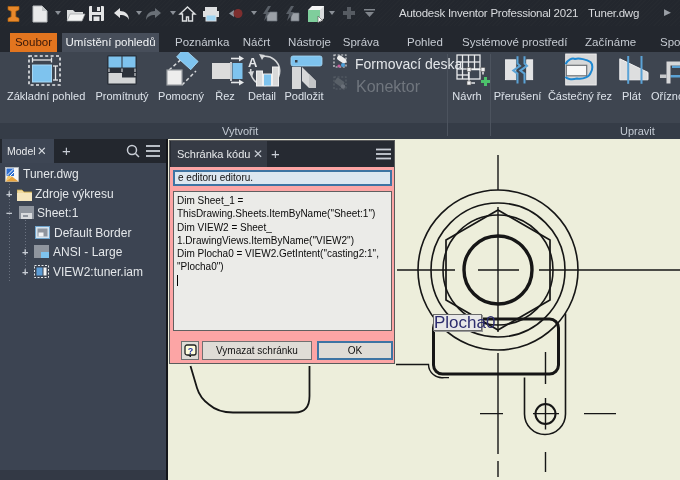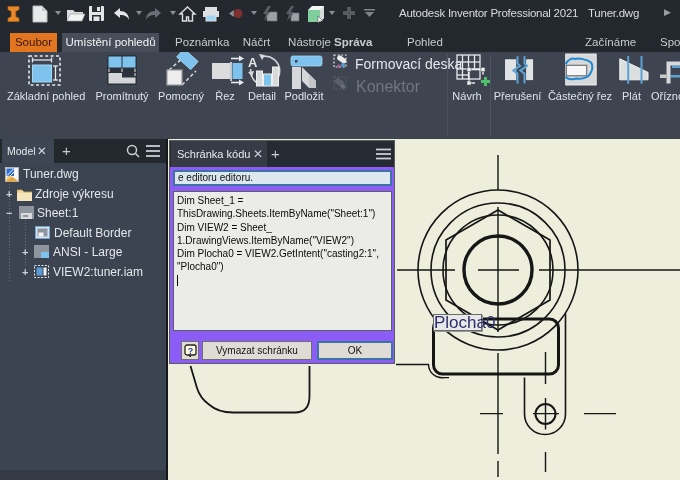--- a/index.html
+++ b/index.html
@@ -22,21 +22,21 @@
 #lpanel{left:0;top:139px;width:168px;height:341px;background:#3C4452;border-right:2px solid #14161A;box-sizing:border-box;}
 #lptabs{position:absolute;left:0;top:0;width:100%;height:24px;background:#23272E;}
 #modeltab{position:absolute;left:2px;top:0;width:52px;height:24px;background:#3E4654;color:#E8EAEC;font-size:10.5px;line-height:24px;padding-left:5px;box-sizing:border-box;}
 .trow{position:absolute;left:0;width:168px;height:19px;color:#E4E7EA;font-size:12px;line-height:19px;white-space:nowrap;}
 .texp{position:absolute;color:#C9CED6;font-size:11px;font-weight:bold;line-height:19px;}
 
 #canvas{left:168px;top:139px;width:512px;height:341px;background:#EDEEDB;overflow:hidden;}
 #draw{position:absolute;left:-168px;top:-139px;}
 #tooltip{position:absolute;left:433px;top:314px;width:47px;height:15px;background:#E8E8E8;border:1px solid #6A6A6A;box-shadow:1px 1px 0 #999;color:#2C2C6E;font-size:17px;line-height:15px;text-align:center;}
 
-#cpanel{left:169px;top:140px;width:226px;height:224px;background:#8b5cf6;border:1px solid #5A5B5C;box-sizing:border-box;}
+#cpanel{left:169px;top:140px;width:226px;height:224px;background:#fca5a5;border:1px solid #5A5B5C;box-sizing:border-box;}
 #ctabs{position:absolute;left:0;top:0;width:100%;height:26px;background:#262A32;}
 #ctab{position:absolute;left:1px;top:0;width:96px;height:26px;background:#363B45;color:#E8EAEC;font-size:11px;line-height:26px;padding-left:6px;box-sizing:border-box;}
 #cfield{position:absolute;left:3px;top:29px;width:219px;height:16px;background:#DDE7F0;border:2px solid #3E74A3;box-sizing:border-box;color:#111;font-size:10px;line-height:12px;padding-left:3px;}
 #ccode{position:absolute;left:3px;top:50px;width:219px;height:140px;background:#EBEBE8;border:1px solid #606060;box-sizing:border-box;color:#0A0A0A;font-size:10px;line-height:13.3px;padding:2px 0 0 3px;white-space:pre;}
 .cbtn{position:absolute;top:200px;height:19px;background:#DFDcd6;border:1px solid #707070;box-sizing:border-box;font-size:10px;color:#111;text-align:center;line-height:17px;}
 </style></head>
 <body>
 
 <div id="titlebar" class="abs">
   <svg class="qico" style="left:6px;" width="340" height="18" viewBox="0 0 340 18">
@@ -119,27 +119,32 @@
   <div class="abs ttl" style="left:588px;">Tuner.dwg</div>
   <div class="abs" style="left:664px;top:7px;color:#9BA0A7;font-size:9px;">▶</div>
 </div>
 
 <div id="tabrow" class="abs">
   <div class="tab" style="left:10px;width:47px;background:#E2751F;color:#38180A;">Soubor</div>
   <div class="tab" style="left:62px;width:97px;background:#474E5A;color:#F2F4F6;">Umístění pohledů</div>
   <div class="tab" style="left:175px;width:50px;">Poznámka</div>
   <div class="tab" style="left:240px;width:33px;">Náčrt</div>
   <div class="tab" style="left:287px;width:45px;">Nástroje</div>
-  <div class="tab" style="left:334px;width:38px;font-weight:bold;">Správa</div>
+  <div class="tab" style="left:342px;width:38px;">Správa</div>
   <div class="tab" style="left:407px;width:35px;">Pohled</div>
+  <div class="tab" style="left:462px;width:97px;">Systémové prostředí</div>
   <div class="tab" style="left:585px;width:46px;">Začínáme</div>
   <div class="tab" style="left:660px;width:40px;text-align:left;">Spolu</div>
 </div>
 
 <div id="ribbon" class="abs">
+  <div id="grouplabels">
+      <span style="position:absolute;left:222px;">Vytvořit</span>
+      <span style="position:absolute;left:620px;">Upravit</span>
+    </div>
   <div class="rsep" style="left:447px;"></div>
   <div class="rsep" style="left:490px;"></div>
   <svg class="abs" style="left:0;top:0;" width="680" height="71" viewBox="0 0 680 71">
 
     <g transform="translate(29,2)">
       <rect x="0" y="2" width="31" height="29" fill="none" stroke="#E6E8EA" stroke-width="1.6" stroke-dasharray="3 2.4"></rect>
       <rect x="3.5" y="11" width="19" height="17" fill="#7EC3EE" stroke="#A8D8F4" stroke-width="1"></rect>
       <g stroke="#E6E8EA" stroke-width="1.3">
           <line x1="3.5" y1="6" x2="22.5" y2="6"></line>
           <line x1="3.5" y1="3.5" x2="3.5" y2="8.5"></line>

